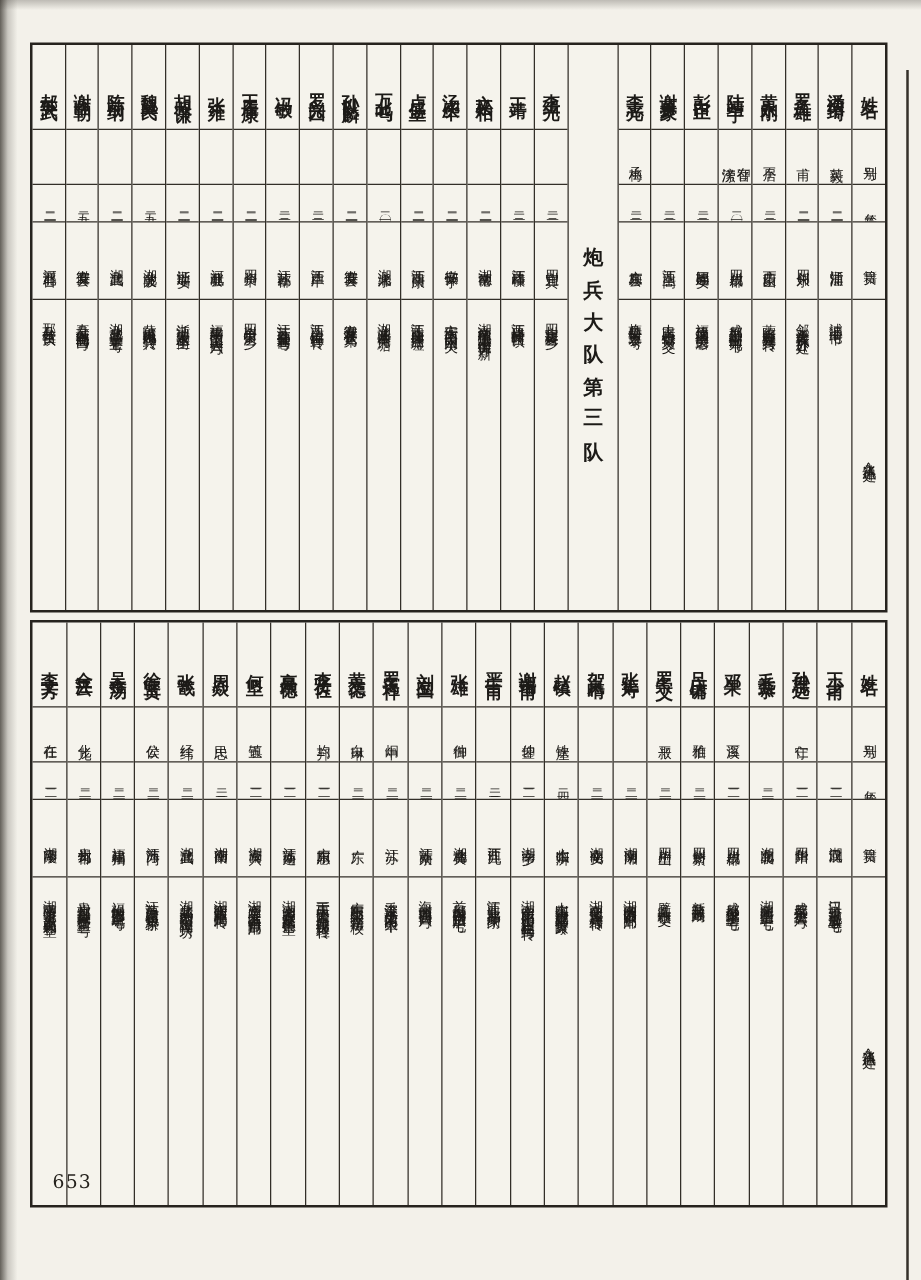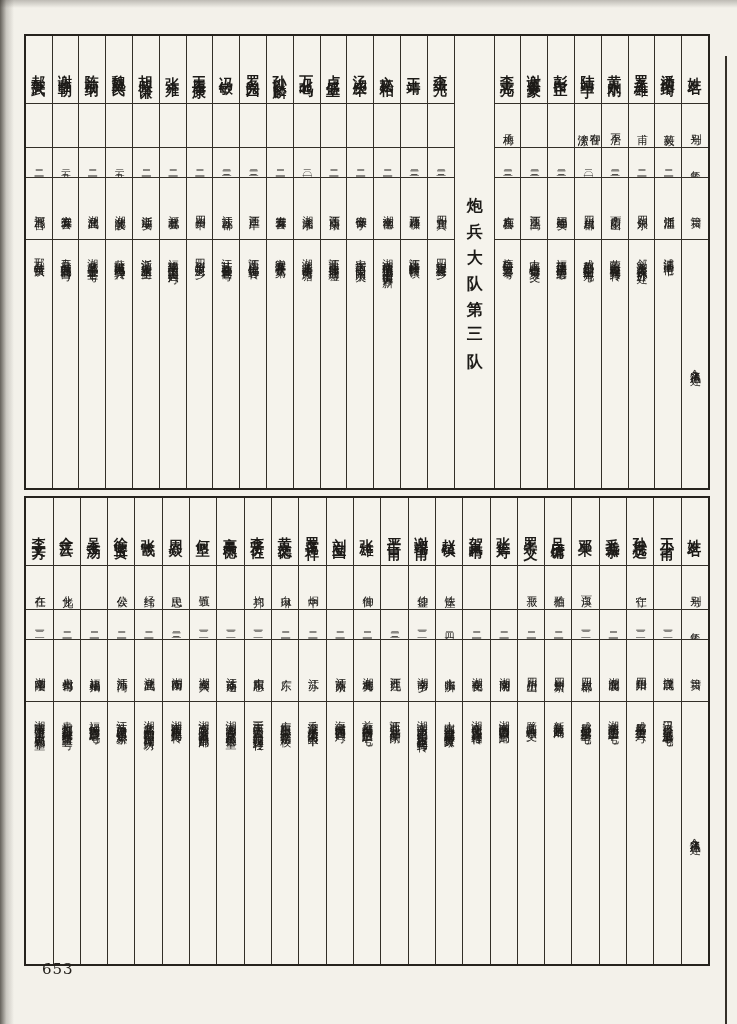--- a/index.html
+++ b/index.html
@@ -81,21 +81,21 @@
   .hdr-s1{font-size:12px;letter-spacing:10px;}
   .hdr-s2{font-size:11px;letter-spacing:3px;}
   .hdr-s3{font-size:12px;letter-spacing:14px;}
   .hdr-s4{font-size:12px;letter-spacing:30px;}
   
   .section-title{
     font-size:16px;font-weight:bold;letter-spacing:26px;
     padding-top:26px;
   }
   .page-number{
-    position:absolute;left:42px;top:960px;
+    position:absolute;left:42px;top:936px;
     font-size:15px;letter-spacing:1px;color:#24211c;
   }
 </style>
 </head>
 <body>
 
 <div class="page">
   <div class="scan-edge-left"></div>
   <div class="scan-edge-top"></div>
   <div class="scan-line-right"></div>

